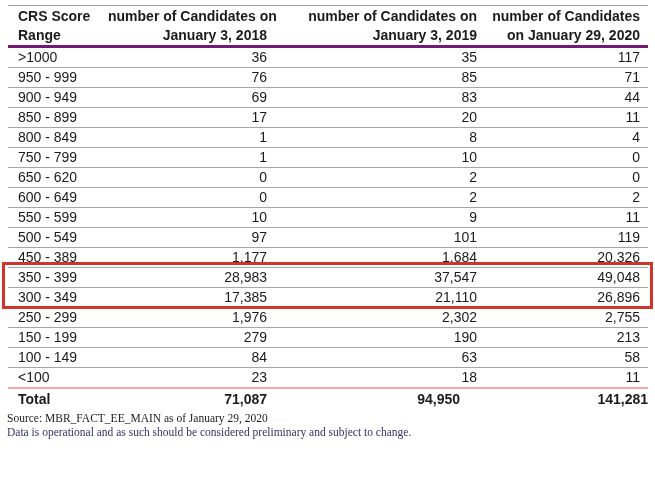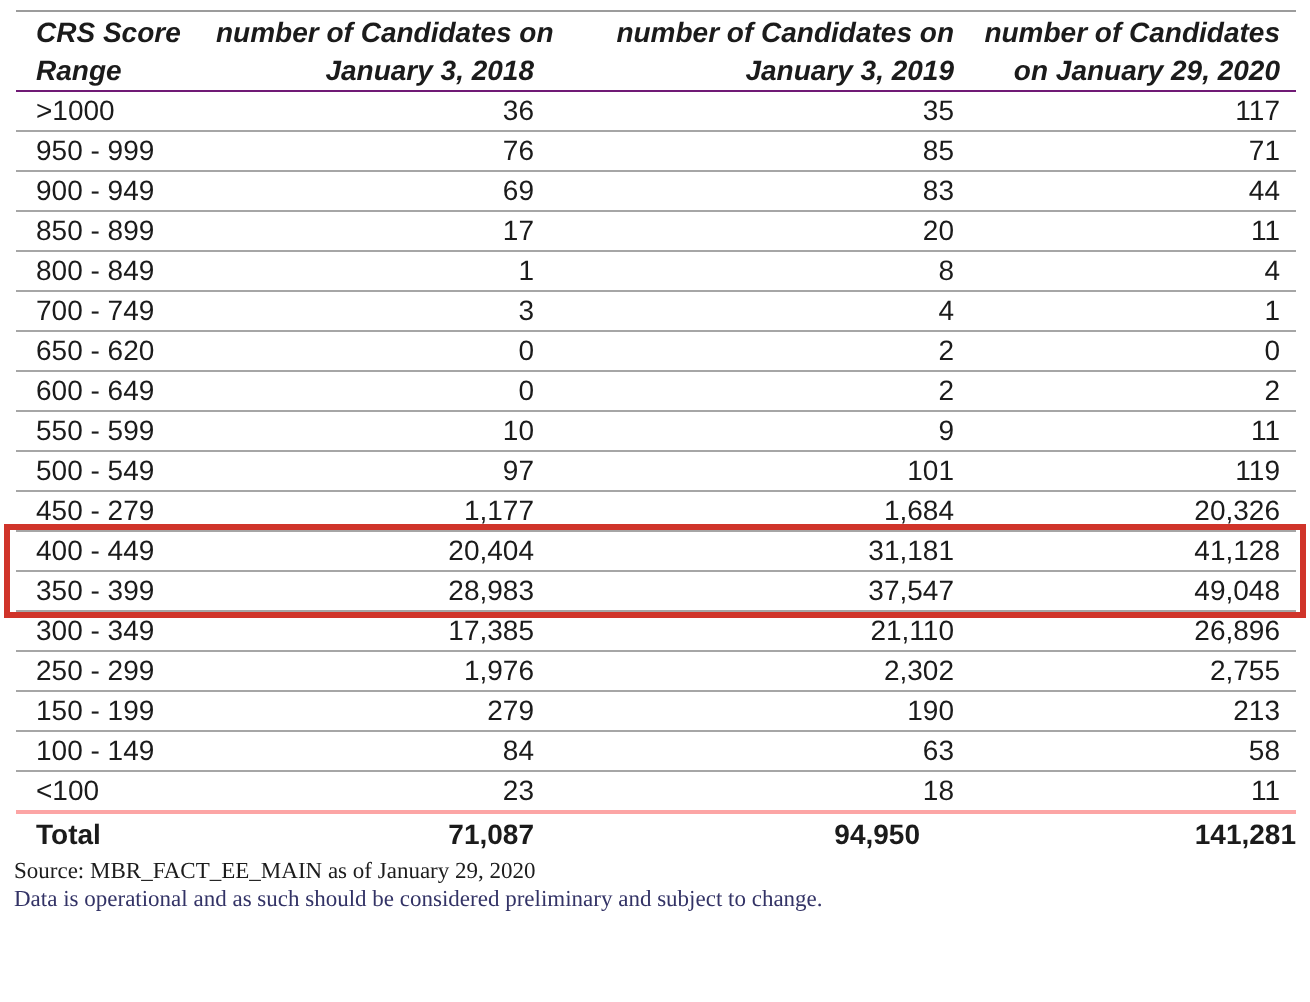--- a/index.html
+++ b/index.html
@@ -21,22 +21,21 @@
     width: 640px;
     margin: 5px 0 0 8px;
   }
   col.c1 { width: 100px; }
   col.c2 { width: 159px; }
   col.c3 { width: 210px; }
   col.c4 { width: 171px; }
 
   thead tr {
     border-top: 1px solid #9c9c9c;
-    border-bottom: 1px solid #701a75;
-    font-style: italic;
+    border-bottom: 3px solid #701a75;
   }
   th {
     font-size: 14px;
     font-weight: bold;
     padding: 1px 0 0 0;
     height: 38px;
     vertical-align: top;
     white-space: nowrap;
   }
   th .hl1, th .hl2 { line-height: 19px; }
@@ -141,24 +140,24 @@
         <td class="cc3">20</td>
         <td class="cc4">11</td>
       </tr>
       <tr>
         <td class="range">800 - 849</td>
         <td class="cc2">1</td>
         <td class="cc3">8</td>
         <td class="cc4">4</td>
       </tr>
       <tr>
-        <td class="range">700 - 749</td>
-        <td class="cc2">3</td>
-        <td class="cc3">4</td>
-        <td class="cc4">1</td>
+        <td class="range">750 - 799</td>
+        <td class="cc2">1</td>
+        <td class="cc3">10</td>
+        <td class="cc4">0</td>
       </tr>
       <tr>
         <td class="range">650 - 620</td>
         <td class="cc2">0</td>
         <td class="cc3">2</td>
         <td class="cc4">0</td>
       </tr>
       <tr>
         <td class="range">600 - 649</td>
         <td class="cc2">0</td>
@@ -171,30 +170,24 @@
         <td class="cc3">9</td>
         <td class="cc4">11</td>
       </tr>
       <tr>
         <td class="range">500 - 549</td>
         <td class="cc2">97</td>
         <td class="cc3">101</td>
         <td class="cc4">119</td>
       </tr>
       <tr class="hl">
-        <td class="range">450 - 279</td>
+        <td class="range">450 - 389</td>
         <td class="cc2">1,177</td>
         <td class="cc3">1,684</td>
         <td class="cc4">20,326</td>
-      </tr>
-      <tr class="hl">
-        <td class="range">400 - 449</td>
-        <td class="cc2">20,404</td>
-        <td class="cc3">31,181</td>
-        <td class="cc4">41,128</td>
       </tr>
       <tr>
         <td class="range">350 - 399</td>
         <td class="cc2">28,983</td>
         <td class="cc3">37,547</td>
         <td class="cc4">49,048</td>
       </tr>
       <tr>
         <td class="range">300 - 349</td>
         <td class="cc2">17,385</td>

